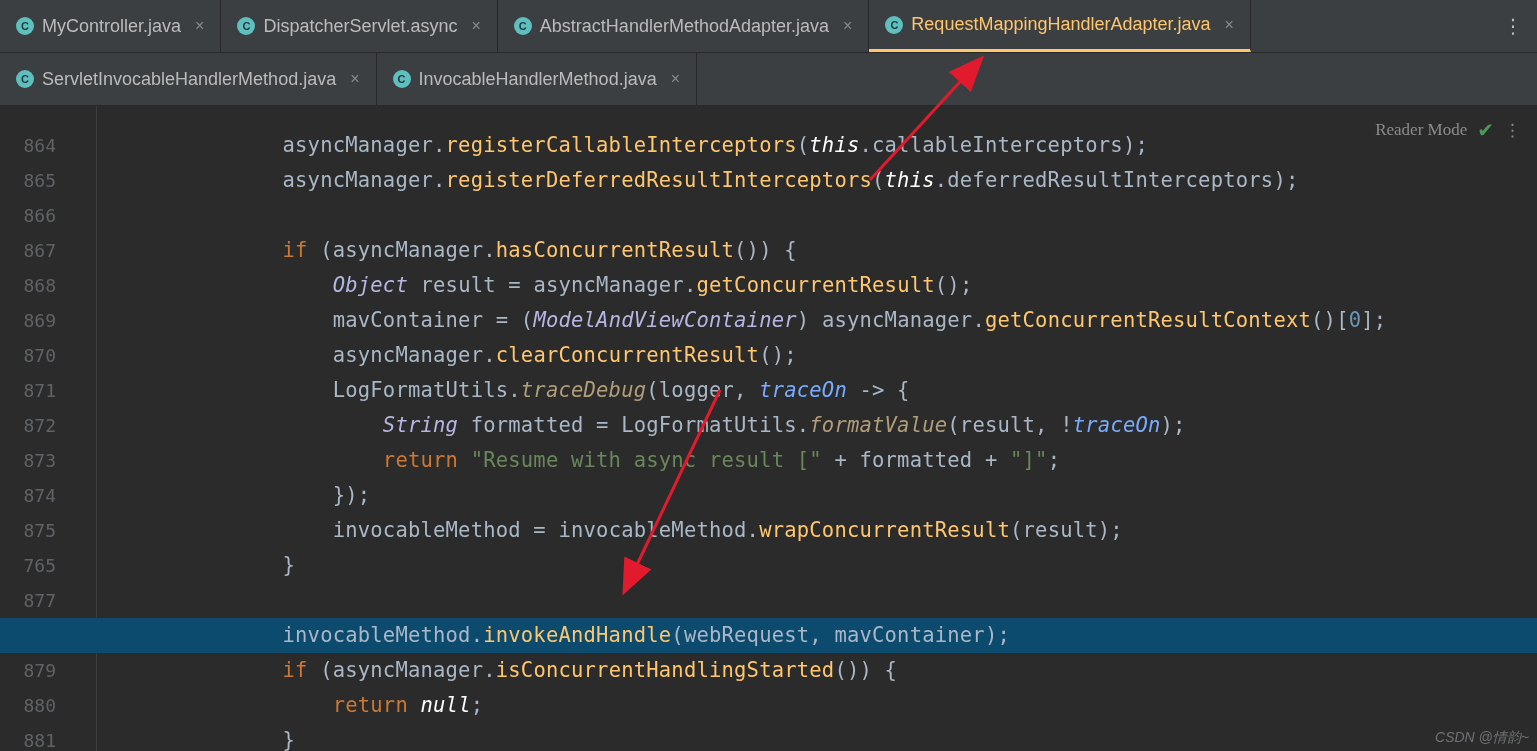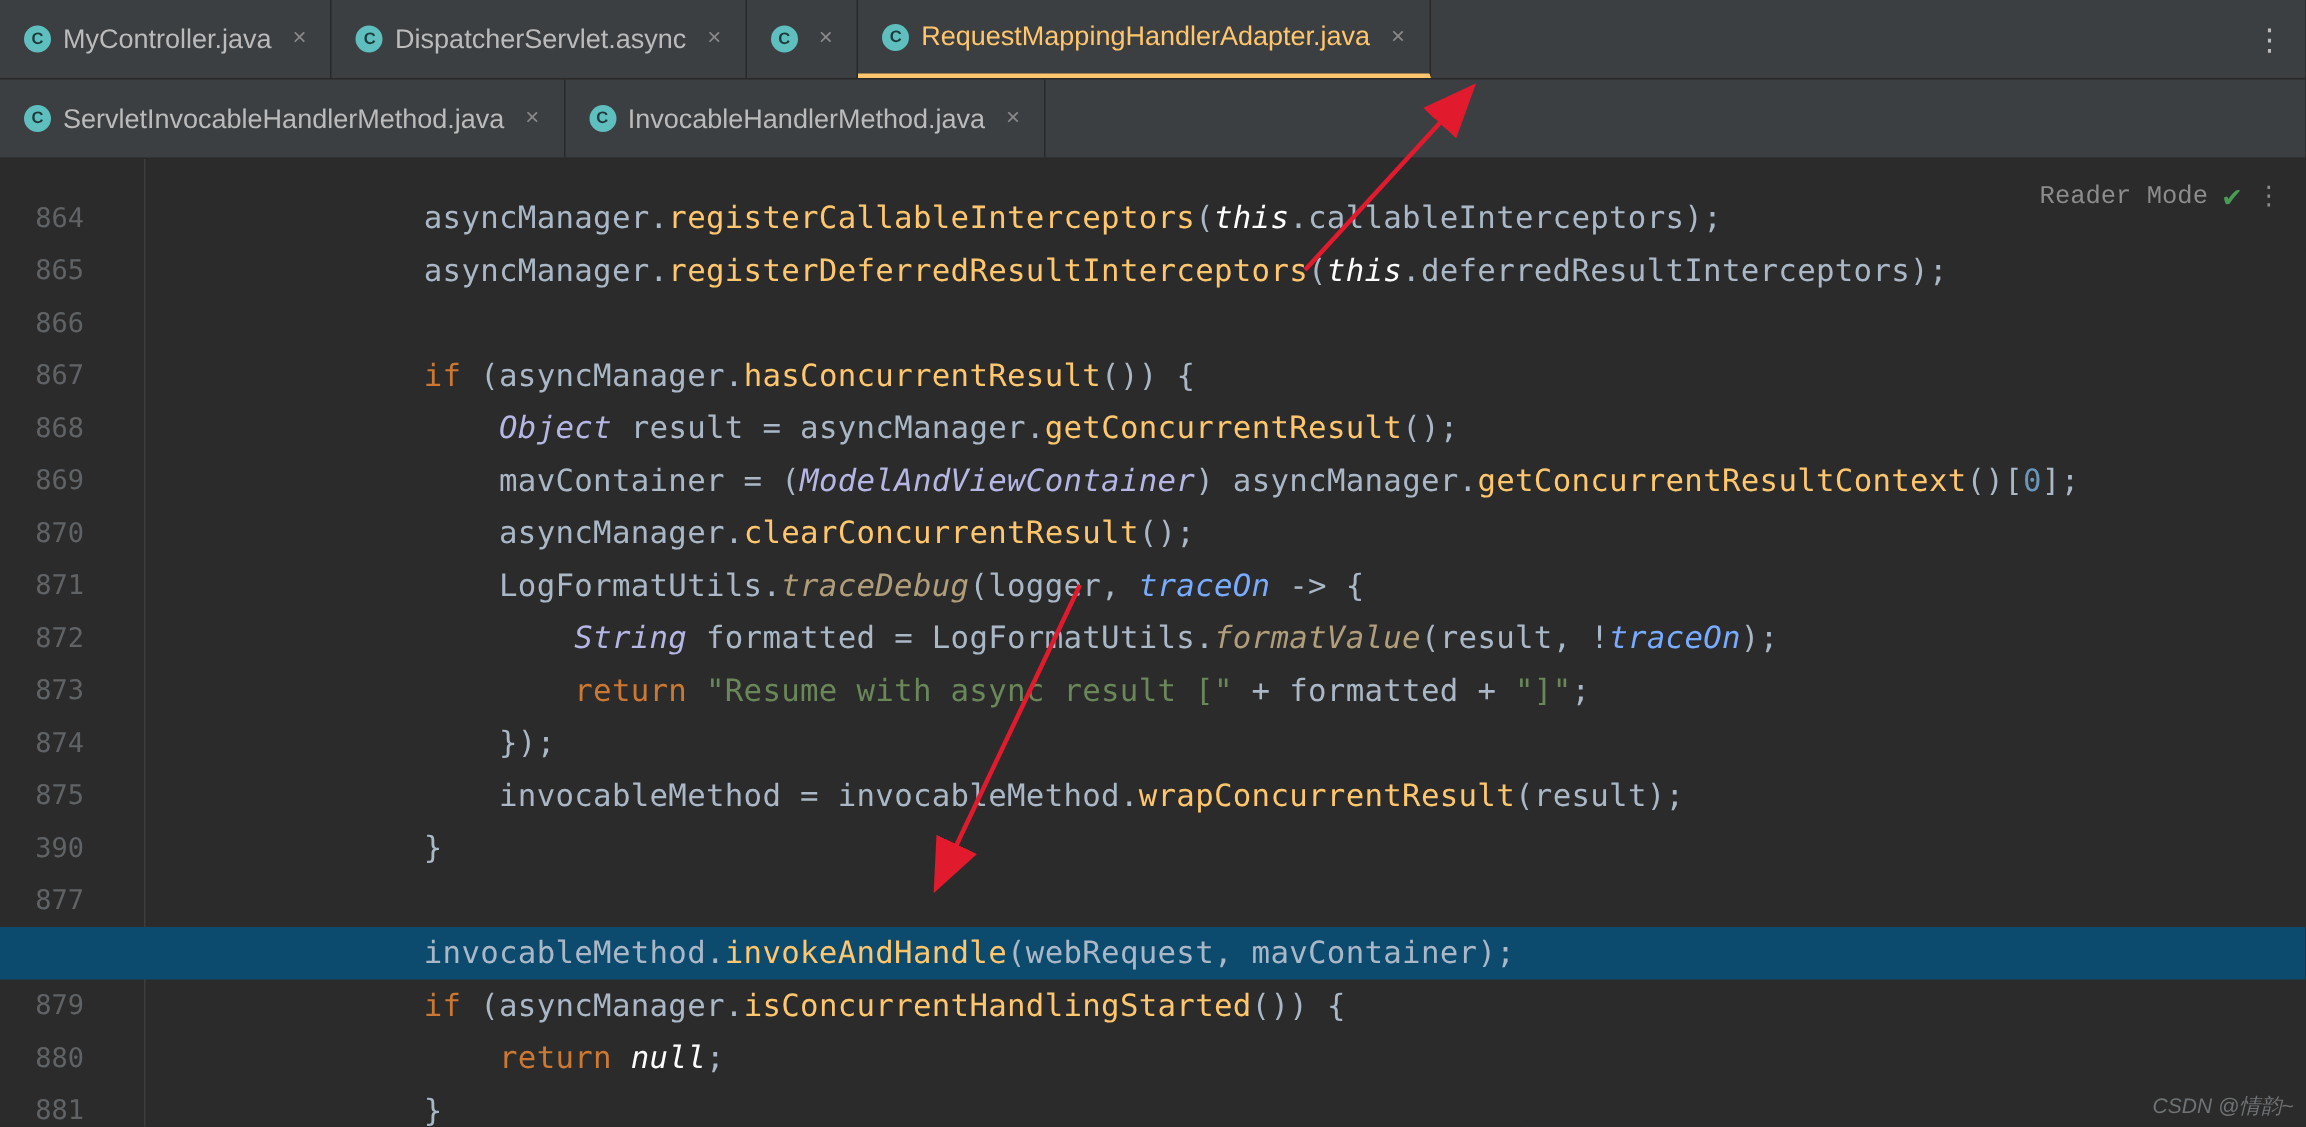--- a/index.html
+++ b/index.html
@@ -88,21 +88,21 @@
   .num  { color: #6897bb; }            
   .op   { color: #a9b7c6; }
   .par  { color: #a9b7c6; }
   .id   { color: #a9b7c6; }
   .param{ color: #79abff; font-style: italic; }
   .kwv  { color: #ffffff; font-style: italic; }
   .castType{ font-style: italic; color:#b5b6e3;}
 
   .reader-mode {
     position: absolute; right: 16px; top: 118px;
-    color: #8c8c8c; font-size: 17px; font-family: Liberation Mono, monospace;
+    color: #8c8c8c; font-size: 17px; font-family: Liberation Serif, serif;
     display: flex; align-items: center; gap: 10px;
   }
   .checkm { color: #499c54; font-size: 20px; }
 
   
   .watermark {
     position: absolute; right: 8px; bottom: 4px;
     color: #6f7375; font-size: 14px; font-family: sans-serif; font-style: italic;
   }
 
@@ -120,20 +120,21 @@
         <span>MyController.java</span>
         <span class="close-x">×</span>
       </div>
       <div class="tab">
         <span class="file-icon">C</span>
         <span>DispatcherServlet.async</span>
         <span class="close-x">×</span>
       </div>
       <div class="tab">
         <span class="file-icon">C</span>
+        <span>AbstractHandlerMethodAdapter.java</span>
         <span class="close-x">×</span>
       </div>
       <div class="tab active">
         <span class="file-icon">C</span>
         <span>RequestMappingHandlerAdapter.java</span>
         <span class="close-x">×</span>
       </div>
       <div class="more-menu">⋮</div>
   </div>
   <div class="tab-row" id="tabrow2">
@@ -157,21 +158,21 @@
       <div class="gutter-line">866</div>
       <div class="gutter-line">867</div>
       <div class="gutter-line">868</div>
       <div class="gutter-line">869</div>
       <div class="gutter-line">870</div>
       <div class="gutter-line">871</div>
       <div class="gutter-line">872</div>
       <div class="gutter-line">873</div>
       <div class="gutter-line">874</div>
       <div class="gutter-line">875</div>
-      <div class="gutter-line">390</div>
+      <div class="gutter-line">765</div>
       <div class="gutter-line">877</div>
       <div class="gutter-line bp">878</div>
       <div class="gutter-line">879</div>
       <div class="gutter-line">880</div>
       <div class="gutter-line">881</div>
     </div>
   <div class="fold-bar" id="foldbar">
       <div style="height: 35px;"></div>
       <div style="height: 35px;"></div>
       <div style="height: 35px;"></div>

